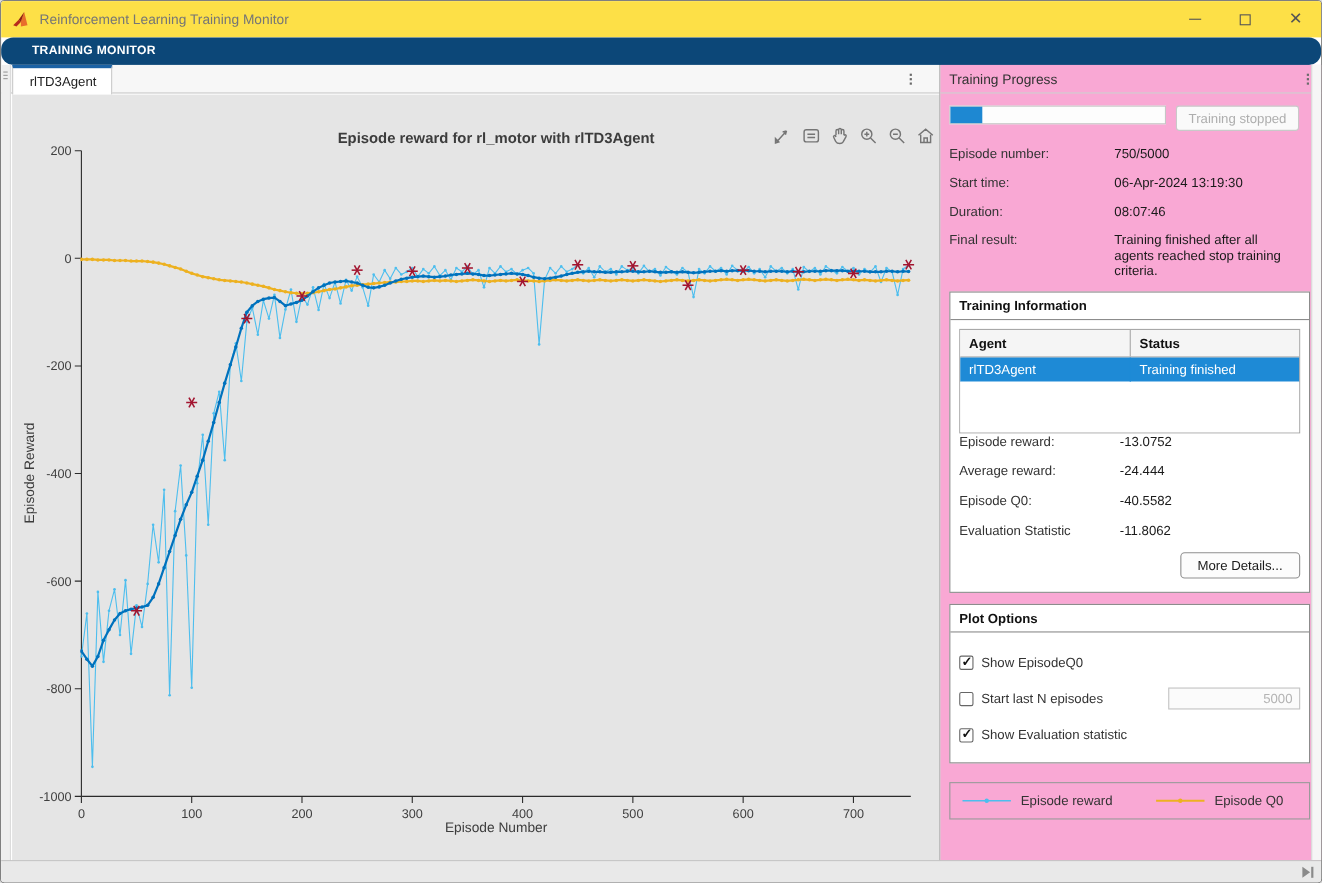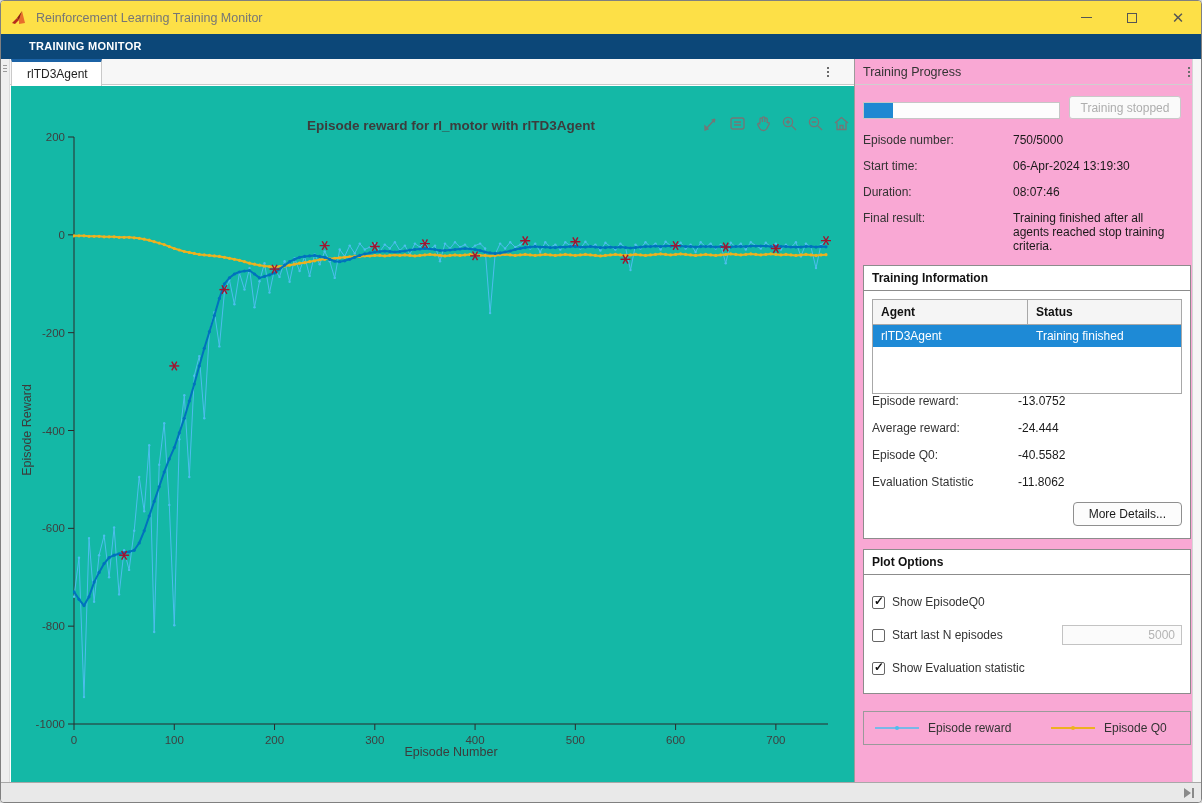--- a/index.html
+++ b/index.html
@@ -12,63 +12,63 @@
   .titlebar { position:absolute; left:0; top:0; width:100%; height:33px; background:#fde047;
               display:flex; align-items:center; padding-left:10px; }
   .titlebar .apptitle { color:#767676; font-size:12.5px; margin-left:8px; }
   .win-controls { position:absolute; right:0; top:0; height:33px; display:flex; }
   .win-btn { width:46px; height:33px; display:flex; align-items:center; justify-content:center; color:#555; }
   .glyph-min { width:11px; height:1px; background:#555; display:block; }
   .glyph-max { width:10px; height:10px; border:1px solid #555; display:block; }
   .glyph-close { font-size:15px; color:#555; line-height:1; }
 
   
-  .toolstrip { position:absolute; left:0; top:33px; width:100%; height:25px; background:#0c4778; }
+  .toolstrip { position:absolute; left:0; top:33px; width:100%; height:25px; background:#0c4778;border-radius:11px; }
   .toolstrip .ts-tab { color:#fff; font-size:11px; font-weight:bold; letter-spacing:.3px;
                        padding:6px 0 0 28px; display:inline-block; }
 
   
   .tabrow { position:absolute; left:0; top:58px; width:853px; height:26px; background:#f7f7f7;
             border-bottom:1px solid #c9c9c9; }
   .grip-strip { position:absolute; left:0; top:58px; width:9px; height:723px; background:#efefef;
                 border-right:1px solid #dcdcdc; }
   .grip-dots { position:absolute; left:2px; top:4px; width:4px; }
   .grip-dots i { display:block; width:4px; height:1px; background:#9a9a9a; margin:2px 0; }
   .doc-tab { position:absolute; left:10px; top:58px; width:91px; height:27px; background:#fff;
              border-left:1px solid #c9c9c9; border-right:1px solid #c9c9c9;
              border-top:3px solid #1b62a5; display:flex; align-items:center; padding-left:15px;
              font-size:12px; color:#222; }
   .kebab { display:flex; flex-direction:column; align-items:center; justify-content:center; gap:2px;
            width:16px; height:18px; cursor:pointer; }
   .kebab i { width:2px; height:2px; background:#6b6b6b; display:block; }
   .tab-kebab { position:absolute; left:819px; top:62px; }
 
   
-  .chart-panel { position:absolute; left:10px; top:85px; width:843px; height:696px; background:#14b8a6;padding-left:28px; }
+  .chart-panel { position:absolute; left:10px; top:85px; width:843px; height:696px; background:#e5e5e5;padding-left:28px; }
   #chart-svg { position:absolute; left:0; top:0; }
   .chart-title { font-size:13.5px; font-weight:bold; fill:#3c3c3c; text-anchor:middle; }
   .axis-label { font-size:12.5px; fill:#3c3c3c; text-anchor:middle; }
   .tick-label { font-size:11.5px; fill:#3f3f3f; }
   .axes-toolbar { position:absolute; left:700px; top:112px; display:flex; gap:5px; align-items:center; }
   .axes-toolbar .tbtn { width:21px; height:21px; display:flex; align-items:center; justify-content:center; }
   .axes-toolbar svg { stroke:#757575; fill:none; stroke-width:1.3; }
 
   
   .v-divider { position:absolute; left:853px; top:58px; width:1px; height:723px; background:#9b9b9b; }
 
   
   .right-panel { position:absolute; left:854px; top:58px; width:348px; height:723px; background:#f9a8d4; }
   .rp-header { height:26px; border-bottom:1px solid #cfcfcf; display:flex; align-items:center;
                justify-content:space-between; padding:0 6px 0 8px; }
   .rp-title { font-size:12.5px; color:#333; }
   .rp-body { padding:0 10px 0 8px; position:relative; height:697px; overflow:hidden; }
   .scroll-gutter { position:absolute; right:0; top:0; width:10px; height:723px; background:#f6f6f6;
                    border-left:1px solid #d6d6d6; }
 
-  .progress-row { display:flex; align-items:flex-end; margin-top:11px; gap:9px; padding-right:12px; }
+  .progress-row { display:flex; align-items:flex-start; margin-top:11px; gap:9px; padding-right:12px; }
   .progress-track { flex:1; height:17px; background:#fdfdfd; border:1px solid #c6c6c6; position:relative; }
   .progress-fill { position:absolute; left:0; top:0; bottom:0; background:#1e88d2; }
   .btn-disabled { width:112px; height:23px; border:1px solid #c9c9c9; border-radius:3px; background:#fafafa;
                   color:#aeaeae; font-size:12px; display:flex; align-items:center; justify-content:center; }
 
   .fields { margin-top:14px; padding-right:26px; }
   .frow { display:grid; grid-template-columns:150px 1fr; margin-bottom:12px; }
   .frow .lab { color:#333; }
   .frow .val { color:#1a1a1a; }
 

